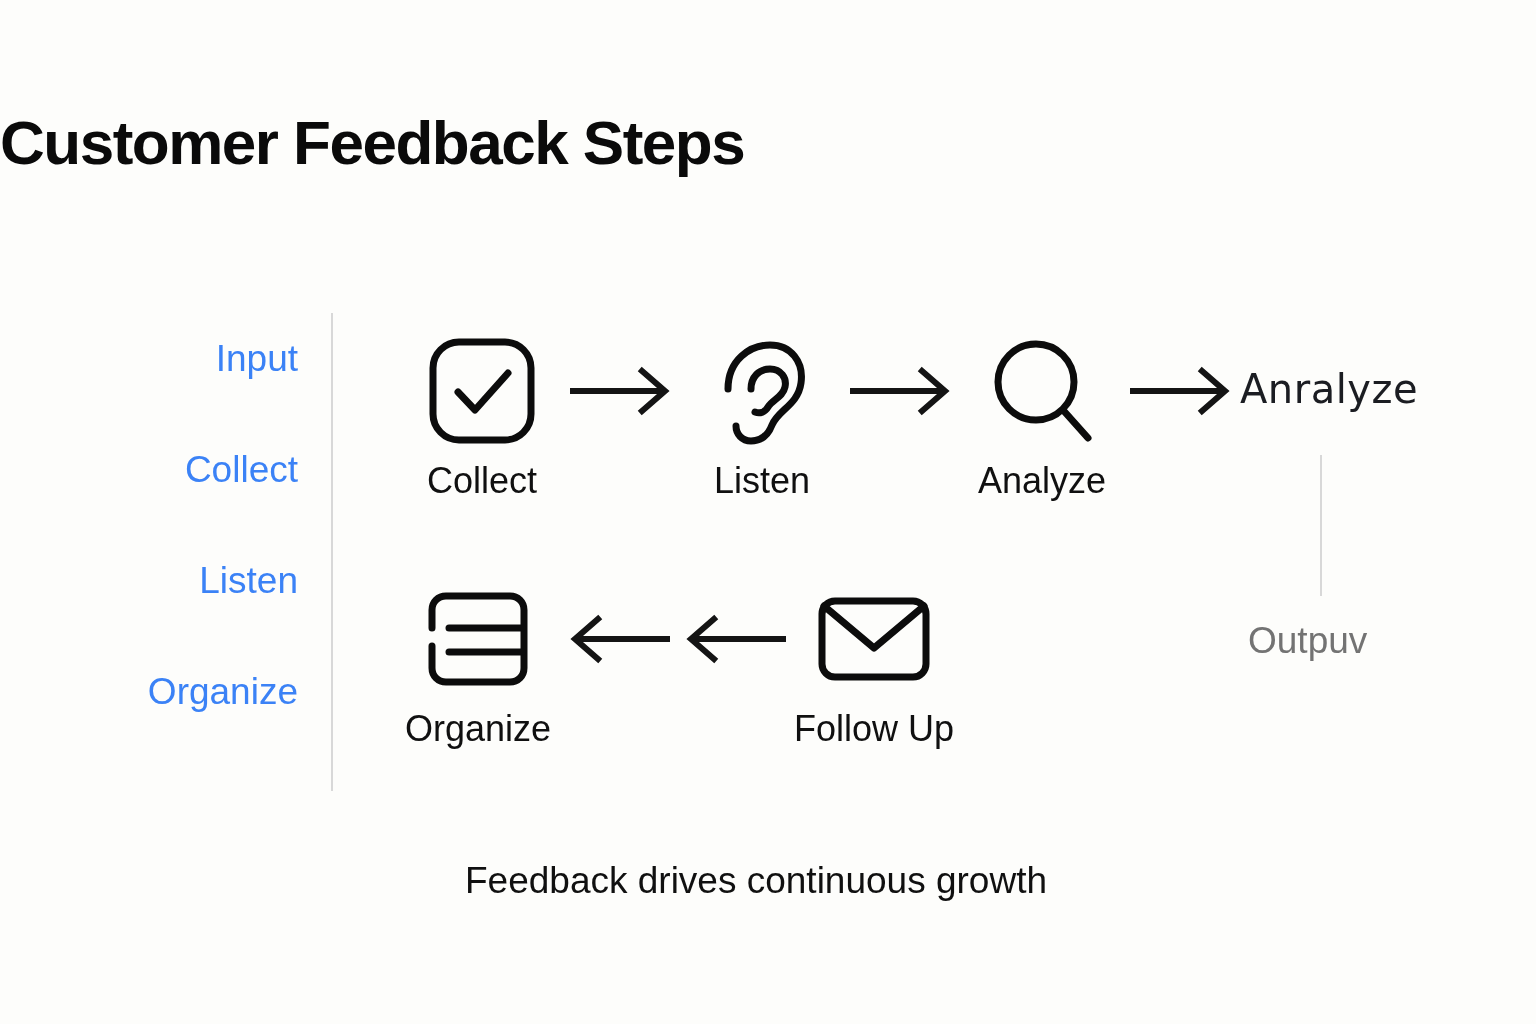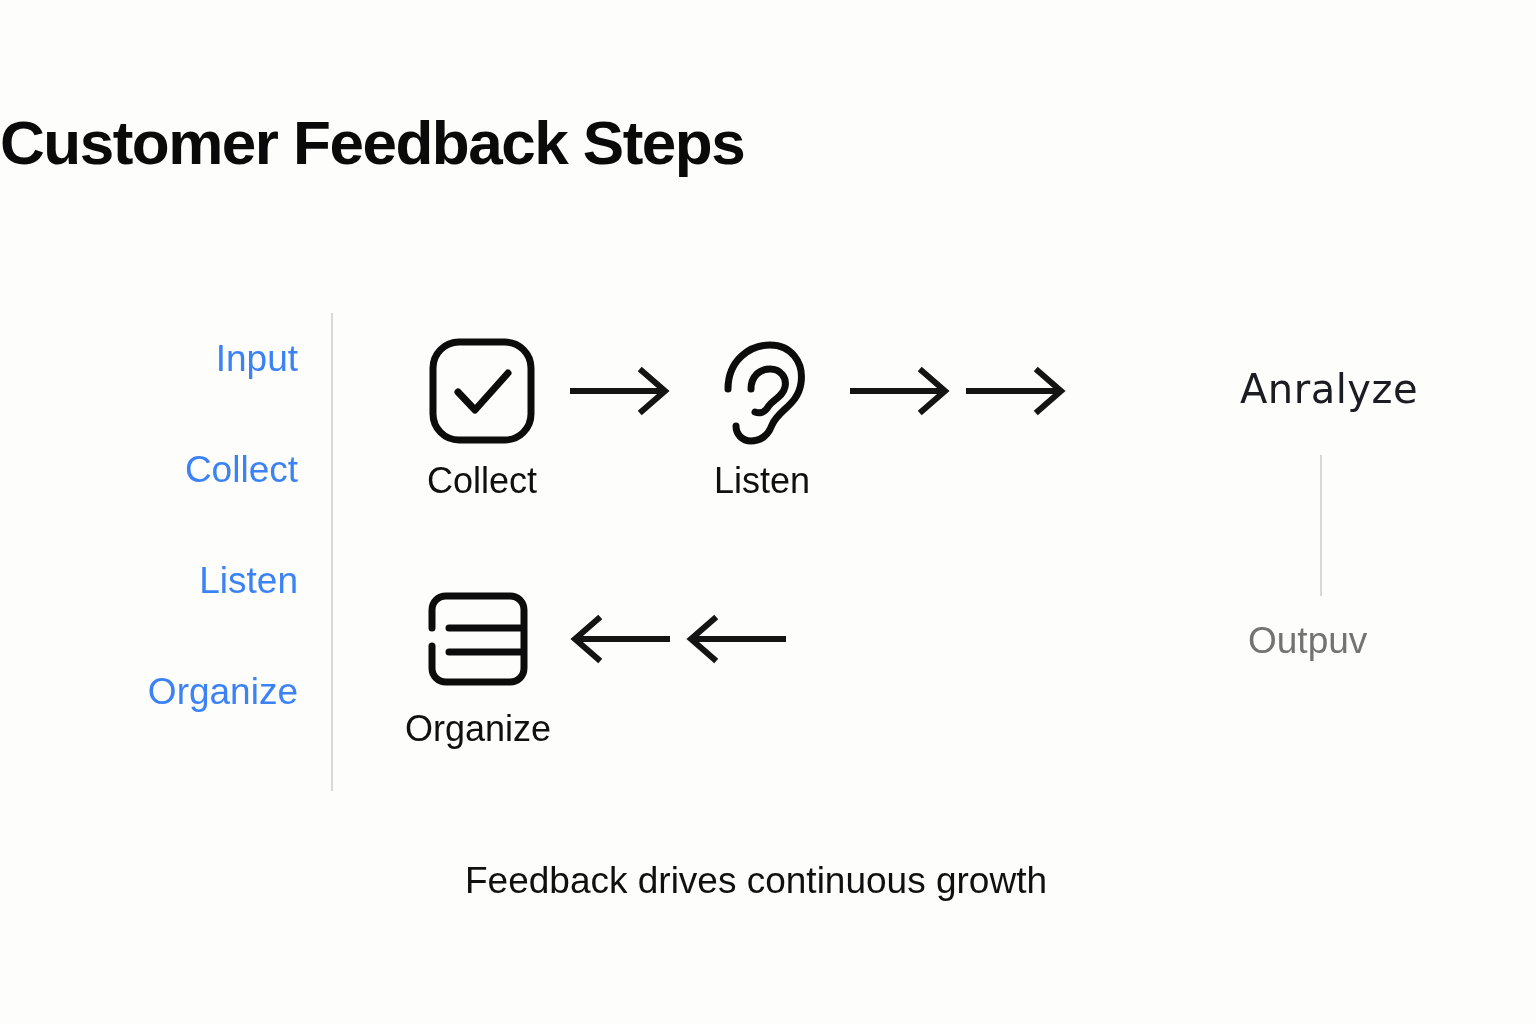--- a/index.html
+++ b/index.html
@@ -192,20 +192,29 @@
       <div class="caption">Listen</div>
     </div>
 
     <div class="arrow">
       <svg width="104" height="54" viewBox="0 0 104 54" fill="none" stroke="#141414" stroke-width="6" stroke-linecap="square" stroke-linejoin="miter">
         <line x1="3" y1="27" x2="92" y2="27"></line>
         <polyline points="72,7 95,27 72,47" fill="none"></polyline>
       </svg>
     </div>
 
+    <div class="node">
+      <div class="glyph">
+        <svg width="120" height="120" viewBox="0 0 120 120" fill="none" stroke="#0c0c0c" stroke-width="7" stroke-linecap="round" stroke-linejoin="round">
+          <circle cx="54" cy="51" r="38"></circle>
+          <line x1="81" y1="79" x2="106" y2="107"></line>
+        </svg>
+      </div>
+      <div class="caption">Analyze</div>
+    </div>
 
     <div class="arrow">
       <svg width="104" height="54" viewBox="0 0 104 54" fill="none" stroke="#141414" stroke-width="6" stroke-linecap="square" stroke-linejoin="miter">
         <line x1="3" y1="27" x2="92" y2="27"></line>
         <polyline points="72,7 95,27 72,47" fill="none"></polyline>
       </svg>
     </div>
 
   </div>
 
@@ -230,20 +239,29 @@
     </div>
 
 
     <div class="arrow">
       <svg width="104" height="54" viewBox="0 0 104 54" fill="none" stroke="#141414" stroke-width="6" stroke-linecap="square" stroke-linejoin="miter">
         <line x1="12" y1="27" x2="101" y2="27"></line>
         <polyline points="32,7 9,27 32,47" fill="none"></polyline>
       </svg>
     </div>
 
+    <div class="node">
+      <div class="glyph">
+        <svg width="124" height="104" viewBox="0 0 124 104" fill="none" stroke="#0c0c0c" stroke-width="7" stroke-linecap="round" stroke-linejoin="round">
+          <rect x="10" y="14" width="104" height="76" rx="13" ry="13"></rect>
+          <polyline points="12,19 62,61 112,19" fill="none"></polyline>
+        </svg>
+      </div>
+      <div class="caption">Follow Up</div>
+    </div>
 
   </div>
 
   <div class="tag-analyze">Anralyze</div>
   <div class="tag-output">Outpuv</div>
 
   <div class="footer">
     <span class="footer-inner">Feedback drives continuous growth</span>
   </div>
 

